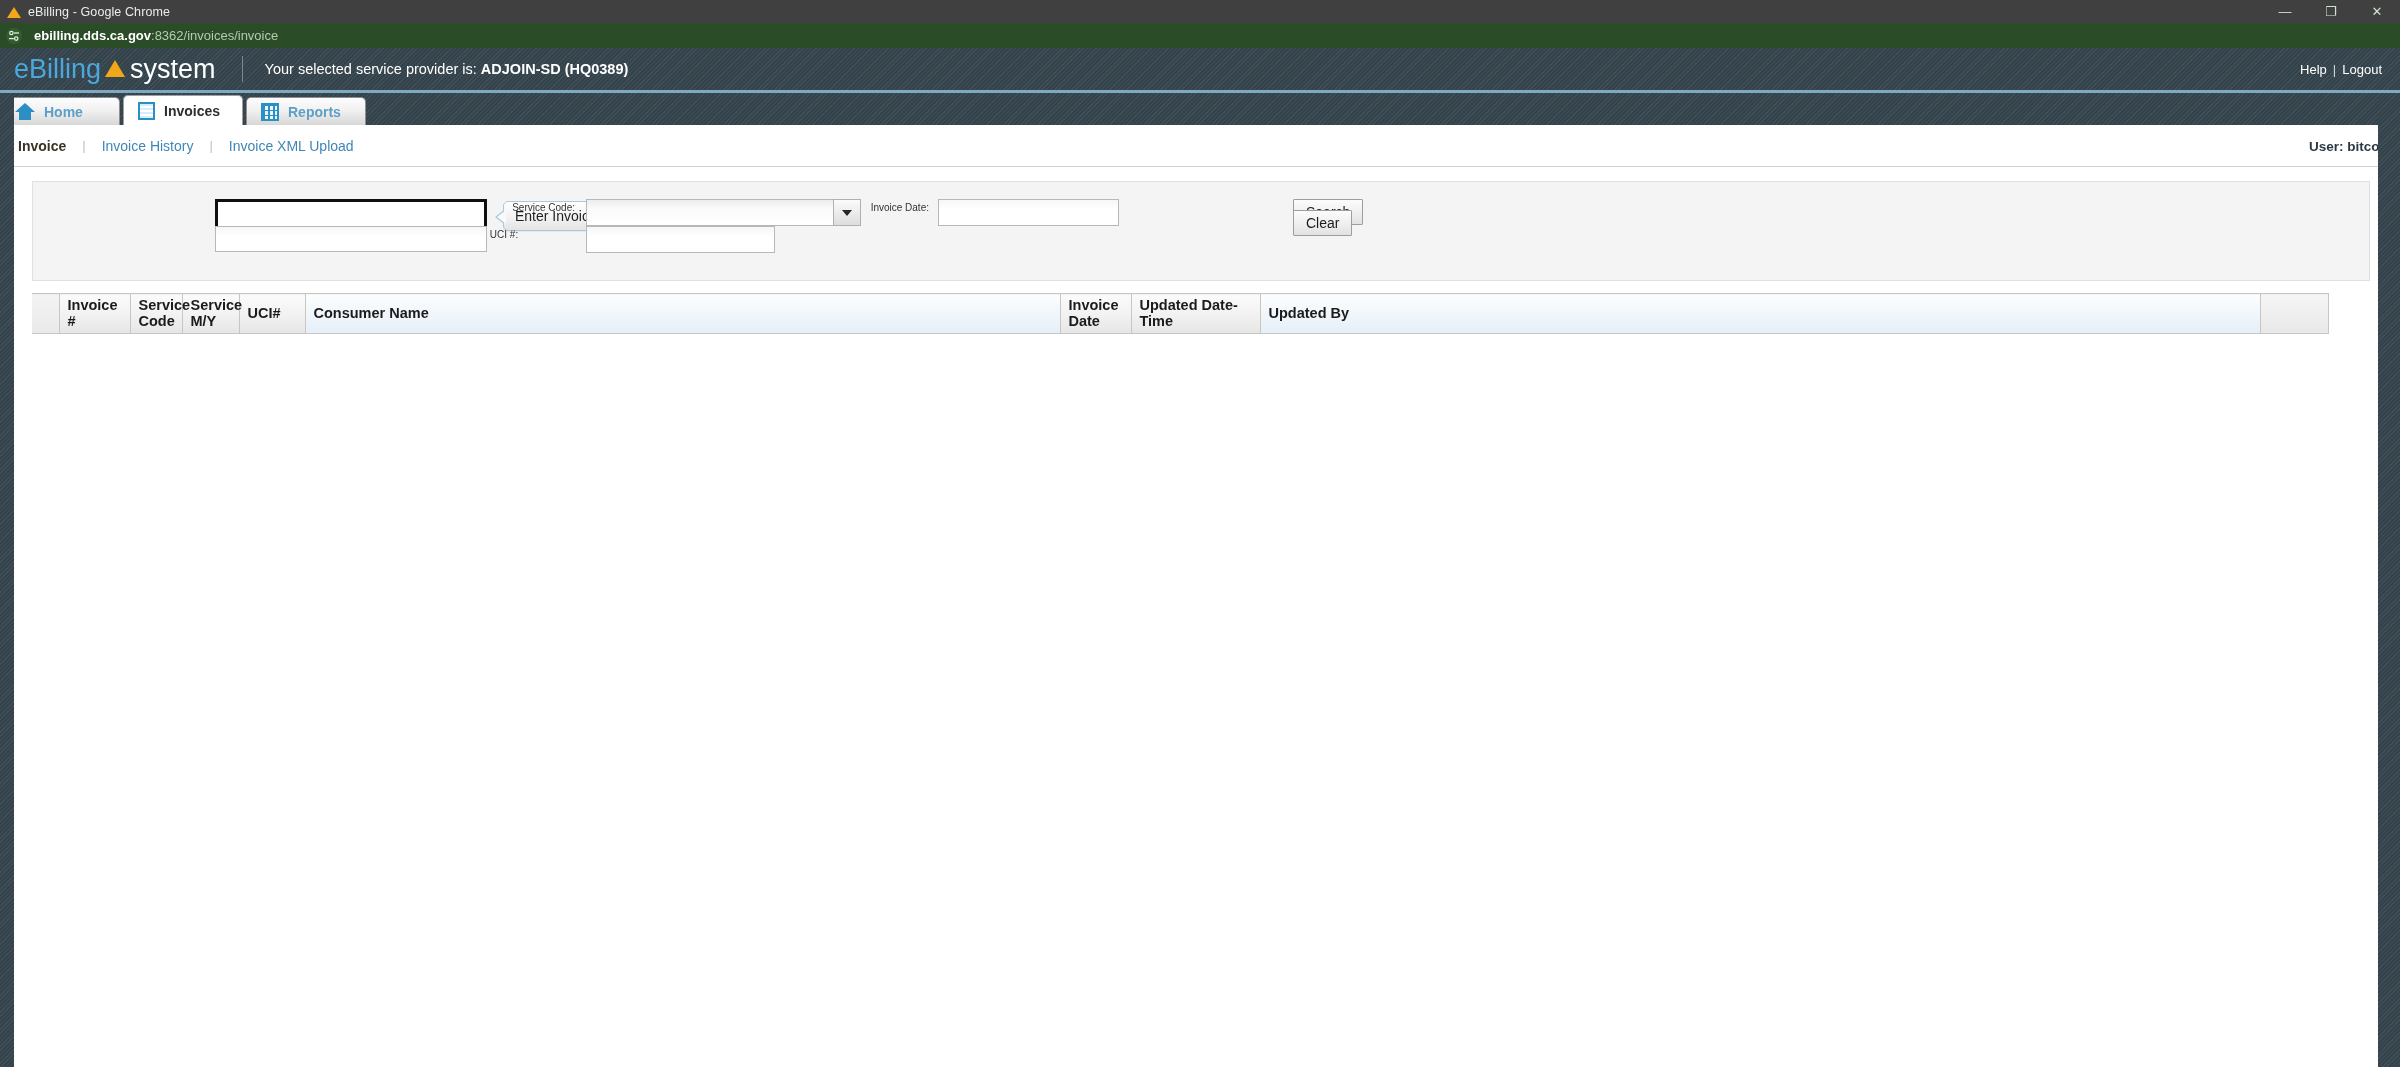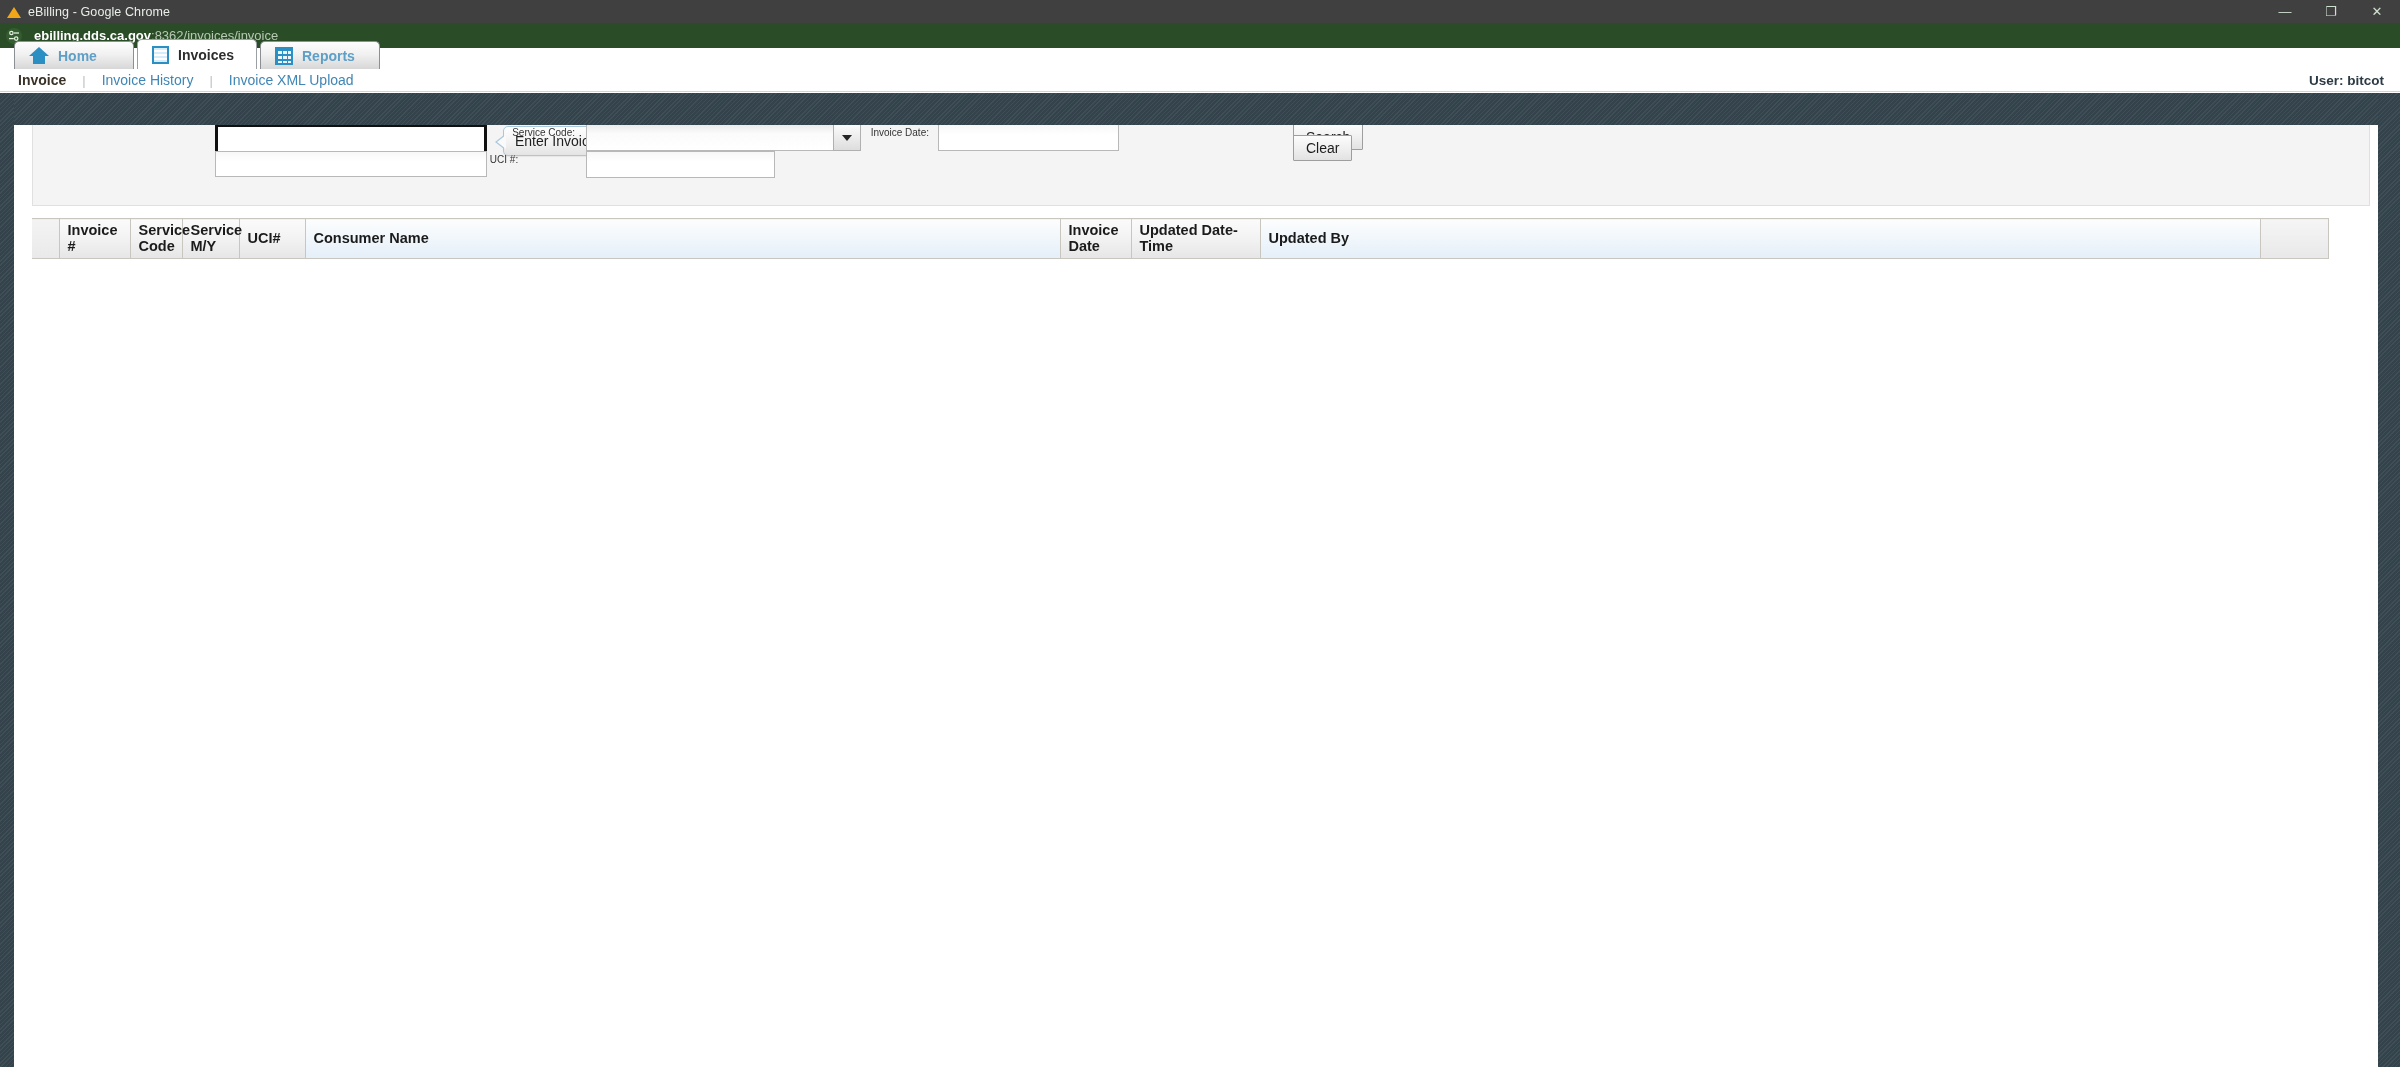--- a/index.html
+++ b/index.html
@@ -148,25 +148,24 @@
     white-space: nowrap;
   }
   #header-links a {
     color: #ffffff;
     text-decoration: none;
   }
   #header-links .sep { margin: 0 6px; color: #cfd8dc; }
 
   
   #tabs-strip {
-    height: 21px;
+    height: 32px;
     position: relative;
     display: flex;
     align-items: flex-end;
-    padding-left: 14px;
   }
   .nav-tab {
     height: 28px;
     min-width: 120px;
     margin-right: 3px;
     padding: 0 18px 0 14px;
     display: flex;
     align-items: center;
     gap: 9px;
     border-radius: 5px 5px 0 0;
@@ -217,21 +216,21 @@
   .icon-grid {
     border: 2px solid #2b8fc4;
     background:
       repeating-linear-gradient(to right, #2b8fc4 0px, #2b8fc4 1.5px, transparent 1.5px, transparent 5px),
       repeating-linear-gradient(to bottom, #2b8fc4 0px, #2b8fc4 1.5px, #eaf6fd 1.5px, #eaf6fd 5px);
     width: 18px; height: 18px;
   }
 
   
   #subnav {
-    height: 23px;
+    height: 42px;
     background: #ffffff;
     border-bottom: 1px solid #cfd4d8;
     display: flex;
     align-items: center;
     padding-left: 18px;
     position: relative;
     z-index: 2;
   }
   .subnav-item {
     font-size: 14px;
@@ -478,20 +477,32 @@
   </span>
   <span id="url-text"><span class="url-host">ebilling.dds.ca.gov</span><span class="url-path">:8362/invoices/invoice</span></span>
 </div>
 
 <div id="app">
 
   <div id="frame-left" class="hatched"></div>
   <div id="frame-right" class="hatched"></div>
   <div id="tabstrip-bg" class="hatched"></div>
 
+  <div id="app-header" class="hatched">
+    <div id="logo">
+      <span class="logo-e">eBilling</span>
+      <span class="logo-tri"></span>
+      <span class="logo-system">system</span>
+    </div>
+    <div id="header-divider"></div>
+    <div id="provider-text"><span>Your selected service provider is: </span><b>ADJOIN-SD (HQ0389)</b></div>
+    <div id="header-links">
+      <a href="#">Help</a><span class="sep">|</span><a href="#">Logout</a>
+    </div>
+  </div>
 
   <div id="tabs-strip">
     <div class="nav-tab">
       <span class="tab-icon icon-home"></span>
       <span>Home</span>
     </div>
     <div class="nav-tab active">
       <span class="tab-icon icon-doc"></span>
       <span>Invoices</span>
     </div>

